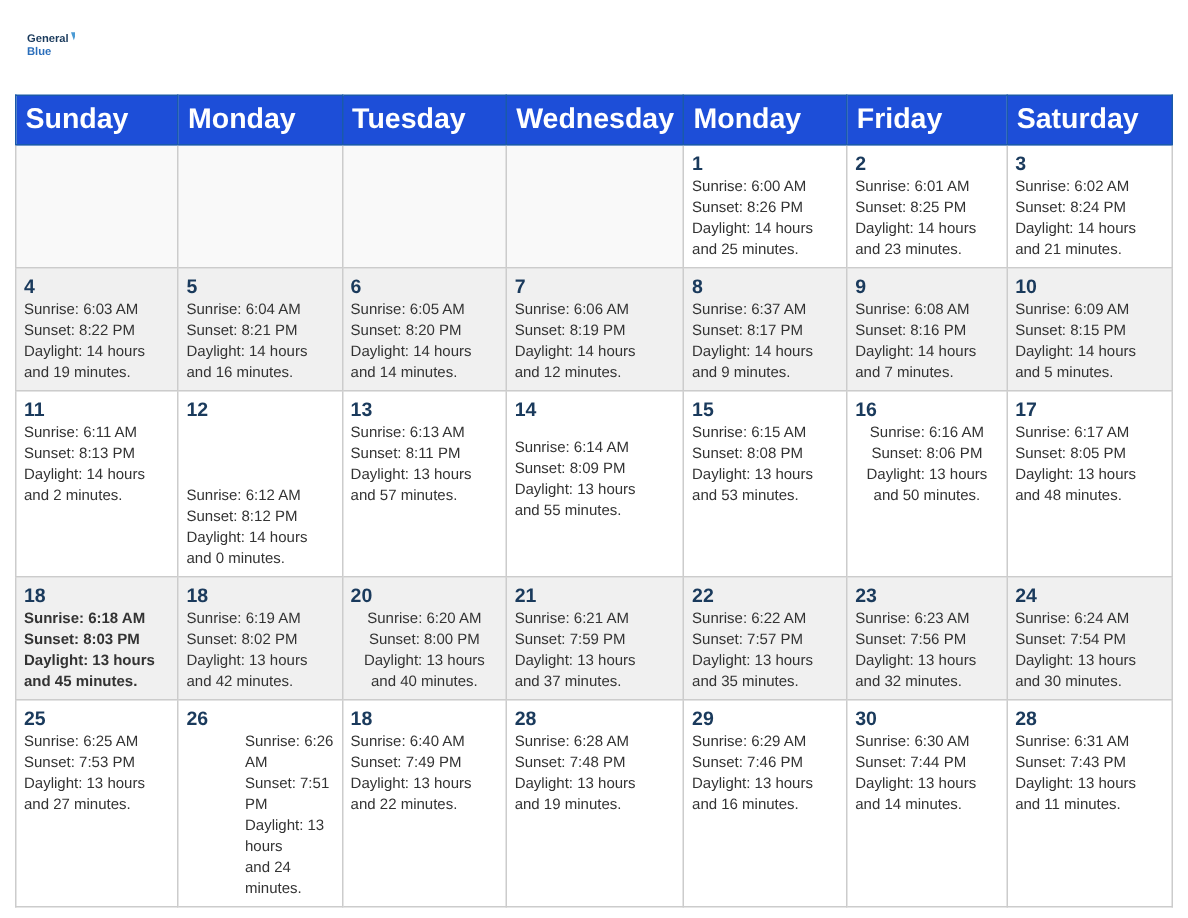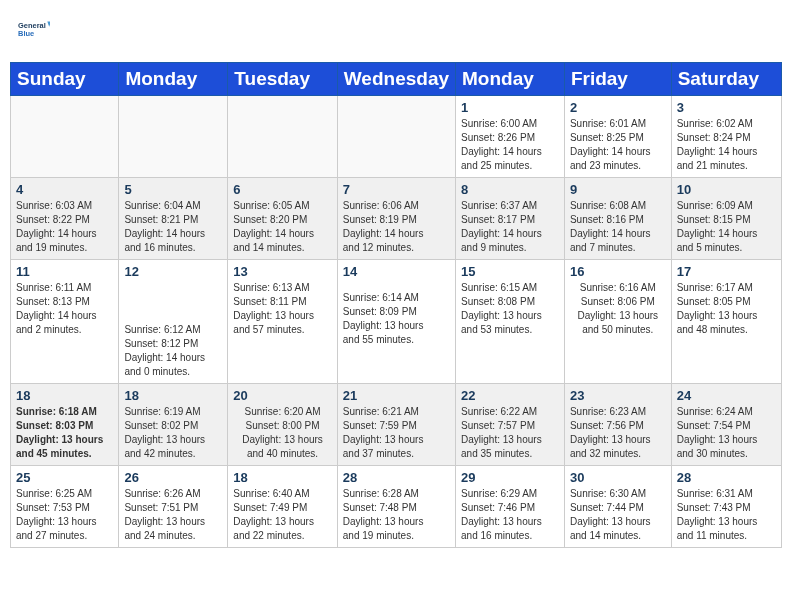--- a/index.html
+++ b/index.html
@@ -295,21 +295,21 @@
       <tr>
         <td>
           <span class="day-num">25</span>
           <div class="day-info" style="white-space: pre-line;">Sunrise: 6:25 AM
 Sunset: 7:53 PM
 Daylight: 13 hours
 and 27 minutes.</div>
         </td>
         <td>
           <span class="day-num">26</span>
-          <div class="day-info" style="white-space: pre-line;">Sunrise: 6:26 AM
+          <div class="day-info" style="white-space: pre-line; margin-left: 39px;">Sunrise: 6:26 AM
 Sunset: 7:51 PM
 Daylight: 13 hours
 and 24 minutes.</div>
         </td>
         <td>
           <span class="day-num">18</span>
           <div class="day-info" style="white-space: pre-line;">Sunrise: 6:40 AM
 Sunset: 7:49 PM
 Daylight: 13 hours
 and 22 minutes.</div>

